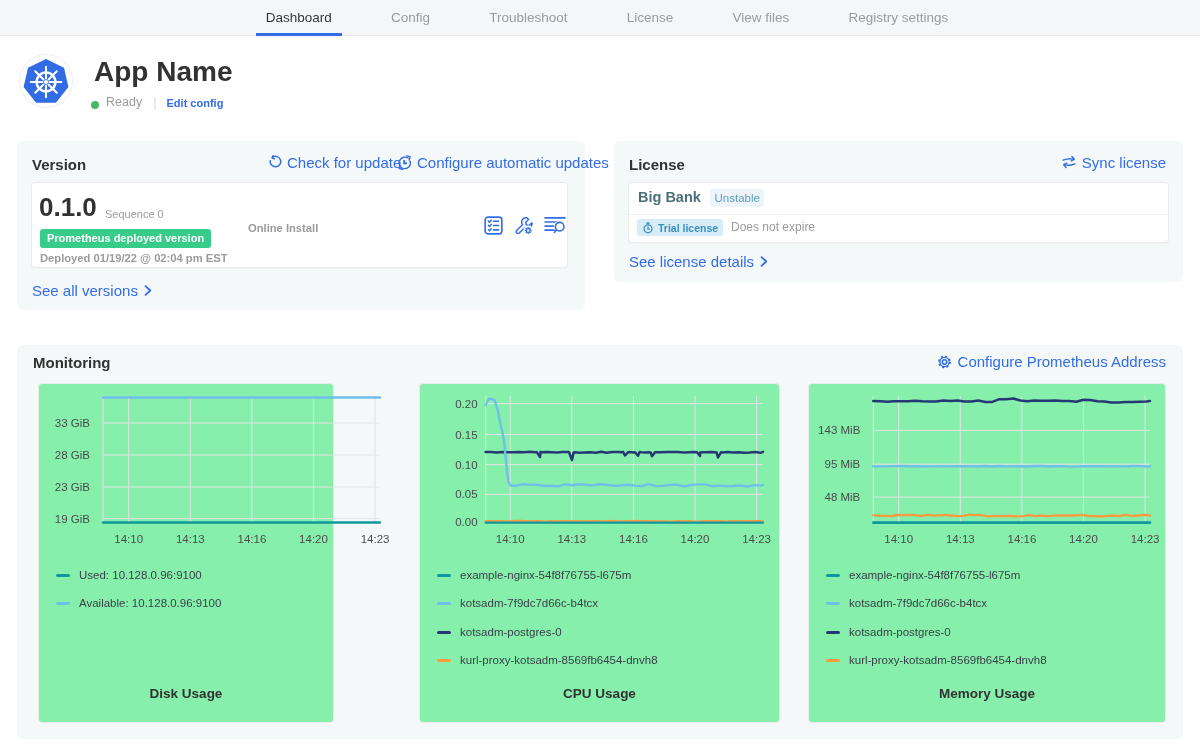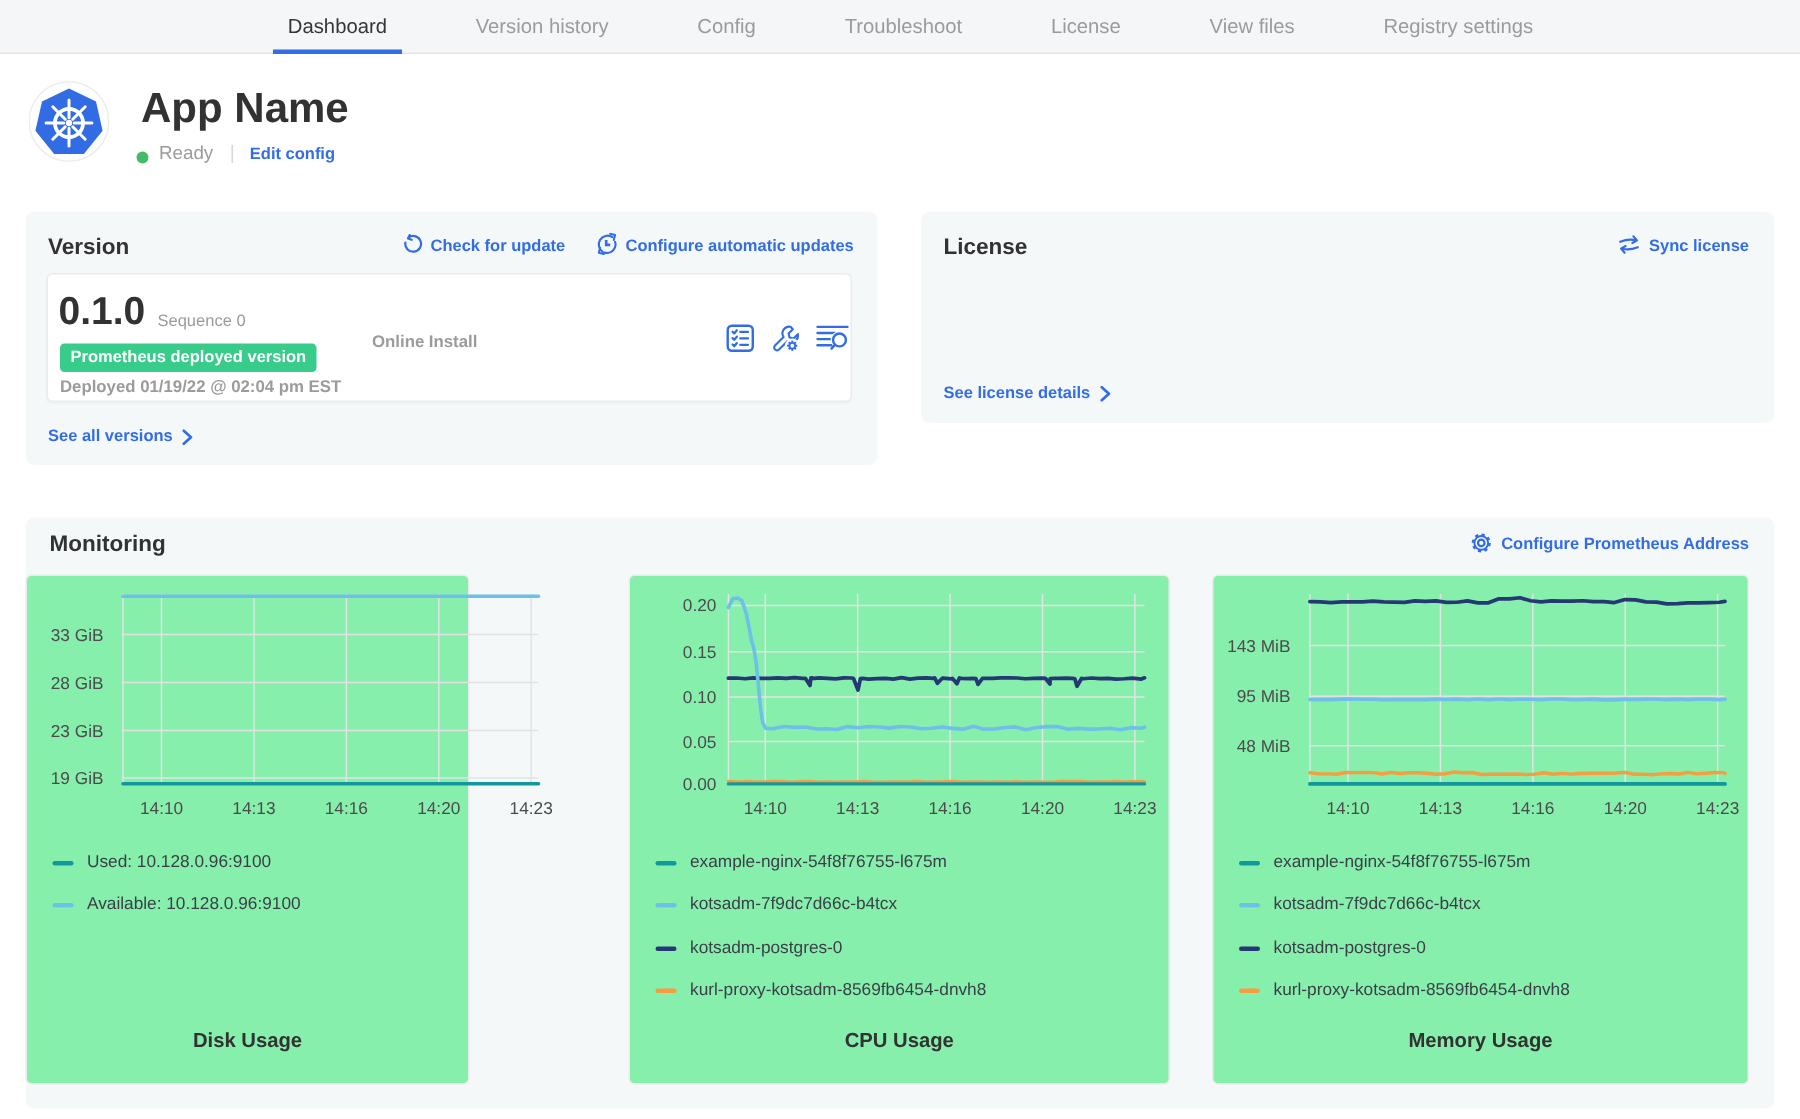--- a/index.html
+++ b/index.html
@@ -3,29 +3,28 @@
 <style>
 * { margin:0; padding:0; box-sizing:border-box; }
 html,body { width:1200px; height:746px; font-family:"Liberation Sans",sans-serif; background:#fff; position:relative; overflow:hidden; }
 .nav { position:absolute; top:0; left:0; width:1200px; height:36px; background:#f5f6f8; border-bottom:1px solid #e4e4e4; }
 .tabs { position:absolute; left:0; top:0; width:1200px; height:36px; display:flex; justify-content:center; transform:translateX(7px); }
 .tab { font-size:13.5px; color:#9b9b9b; padding:0 10px; margin:0 19.6px; line-height:35px; height:36px; white-space:nowrap; }
 .tab.active { color:#363636; border-bottom:3px solid #326de6; line-height:35px; }
 .card { position:absolute; background:#f5f8f9; border-radius:6px; }
 .h2 { position:absolute; font-size:15px; line-height:15px; font-weight:700; color:#323232; }
 .white { position:absolute; background:#fff; border-radius:4px; border:1px solid #ebebeb; box-shadow:0 1px 1px rgba(0,0,0,0.03); }
-.blink { position:absolute; display:flex; align-items:flex-end; color:#326de6; font-size:11px; font-weight:700; white-space:nowrap; }
+.blink { position:absolute; display:flex; align-items:center; color:#326de6; font-size:15px; font-weight:400; white-space:nowrap; }
 .chart-card { position:absolute; top:38px; background:#86efac; border-radius:4px; border:1px solid #ebebeb; height:340px; }
 .ctitle { position:absolute; top:302px; left:0; width:100%; text-align:center; font-size:13.5px; font-weight:700; color:#323232; }
 </style></head>
 <body>
 <div class="nav"></div>
 <div class="tabs">
 <div class="tab active">Dashboard</div>
-<div class="tab">Version history</div>
 <div class="tab">Config</div>
 <div class="tab">Troubleshoot</div>
 <div class="tab">License</div>
 <div class="tab">View files</div>
 <div class="tab">Registry settings</div>
 </div>
 
 <svg width="54" height="54" viewBox="0 0 54 54" style="position:absolute;left:19px;top:54px">
 <circle cx="27" cy="27" r="26.5" fill="#fff" stroke="#ededed" stroke-width="1"></circle>
 <g transform="translate(27,28)">
@@ -119,34 +118,47 @@
 </div>
 
 <div class="card" style="left:614px;top:141px;width:569px;height:141px">
   <div class="h2" style="left:15px;top:16px">License</div>
   <div class="blink" style="right:17px;top:13px;height:16px"><svg width="16" height="14" viewBox="0 0 17 15" style="margin-right:5px;flex:none">
 <path d="M2.2 5.6 Q8 3.2 13.2 4.4" fill="none" stroke="#326de6" stroke-width="1.5" stroke-linecap="round"></path>
 <path d="M11.6 1.6 L14.2 4.6 L10.9 6.4" fill="none" stroke="#326de6" stroke-width="1.5" stroke-linecap="round" stroke-linejoin="round"></path>
 <path d="M14.8 9.4 Q9 11.8 3.8 10.6" fill="none" stroke="#326de6" stroke-width="1.5" stroke-linecap="round"></path>
 <path d="M5.4 13.4 L2.8 10.4 L6.1 8.6" fill="none" stroke="#326de6" stroke-width="1.5" stroke-linecap="round" stroke-linejoin="round"></path>
 </svg>Sync license</div>
+  <div class="white" style="left:14px;top:41px;width:541px;height:61px">
+    <div style="position:absolute;left:9px;top:7px;font-size:14.5px;line-height:15px;font-weight:700;color:#4c6f7c">Big Bank</div>
+    <div style="position:absolute;left:81px;top:6px;height:18px;background:#eef5fa;border-radius:3px;color:#5e9fc0;font-size:11.5px;line-height:18px;padding:0 4.5px">Unstable</div>
+    <div style="position:absolute;left:0;top:31px;width:100%;border-top:1px solid #f2f2f2"></div>
+    <div style="position:absolute;left:8px;top:36px;height:17px;background:#d8ecf7;border-radius:3px;color:#3590c4;font-size:10.5px;font-weight:700;padding:0 5px;display:flex;align-items:center"><svg width="12" height="12" viewBox="0 0 14 14" style="margin-right:4px;flex:none">
+<circle cx="7" cy="8" r="4.6" fill="none" stroke="#3590c4" stroke-width="1.5"></circle>
+<line x1="7" y1="1.2" x2="7" y2="2.6" stroke="#3590c4" stroke-width="1.5" stroke-linecap="round"></line>
+<line x1="5.4" y1="1.2" x2="8.6" y2="1.2" stroke="#3590c4" stroke-width="1.5" stroke-linecap="round"></line>
+<line x1="7" y1="5.6" x2="7" y2="8.2" stroke="#3590c4" stroke-width="1.4" stroke-linecap="round"></line>
+<line x1="7" y1="8.2" x2="8.6" y2="8.2" stroke="#3590c4" stroke-width="1.4" stroke-linecap="round"></line>
+</svg>Trial license</div>
+    <div style="position:absolute;left:102px;top:38px;font-size:12px;line-height:12px;color:#9b9b9b">Does not expire</div>
+  </div>
   <div class="blink" style="left:15px;top:113px;height:14px">See license details<svg width="8" height="11" viewBox="0 0 8 11" style="margin-left:6px;flex:none">
         <path d="M1.5 1.2 L6.3 5.5 L1.5 9.8" fill="none" stroke="#326de6" stroke-width="1.8" stroke-linecap="round" stroke-linejoin="round"></path>
       </svg></div>
 </div>
 
 <div class="card" style="left:17px;top:345px;width:1166px;height:394px">
   <div class="h2" style="left:16px;top:10px">Monitoring</div>
   <div class="blink" style="right:17px;top:8px;height:16px"><svg width="15" height="15" viewBox="0 0 16 16" style="margin-right:6px;flex:none">
 <circle cx="8" cy="8.5" r="2.3" fill="none" stroke="#326de6" stroke-width="1.6"></circle>
 <circle cx="8" cy="8.5" r="4.9" fill="none" stroke="#326de6" stroke-width="1.4"></circle>
 <circle cx="8" cy="8.5" r="5.9" fill="none" stroke="#326de6" stroke-width="1.8" stroke-dasharray="2.3 2.33"></circle>
 </svg>Configure Prometheus Address</div>
 
-  <div class="chart-card" style="left:0;width:296px">
+  <div class="chart-card" style="left:21px;width:296px">
     <svg width="359" height="166" viewBox="0 0 359 166" style="position:absolute;top:0;left:0;overflow:visible">
         <line x1="64.0" y1="12" x2="64.0" y2="139" stroke="#e3e3e3" stroke-width="1"></line>
         <line x1="89.7" y1="12" x2="89.7" y2="139" stroke="#e3e3e3" stroke-width="1"></line>
         <line x1="151.3" y1="12" x2="151.3" y2="139" stroke="#e3e3e3" stroke-width="1"></line>
         <line x1="212.9" y1="12" x2="212.9" y2="139" stroke="#e3e3e3" stroke-width="1"></line>
         <line x1="274.5" y1="12" x2="274.5" y2="139" stroke="#e3e3e3" stroke-width="1"></line>
         <line x1="336.1" y1="12" x2="336.1" y2="139" stroke="#e3e3e3" stroke-width="1"></line>
         <line x1="64" y1="39.0" x2="341" y2="39.0" stroke="#e3e3e3" stroke-width="1"></line>
         <line x1="64" y1="71.0" x2="341" y2="71.0" stroke="#e3e3e3" stroke-width="1"></line>
         <line x1="64" y1="103.0" x2="341" y2="103.0" stroke="#e3e3e3" stroke-width="1"></line>

